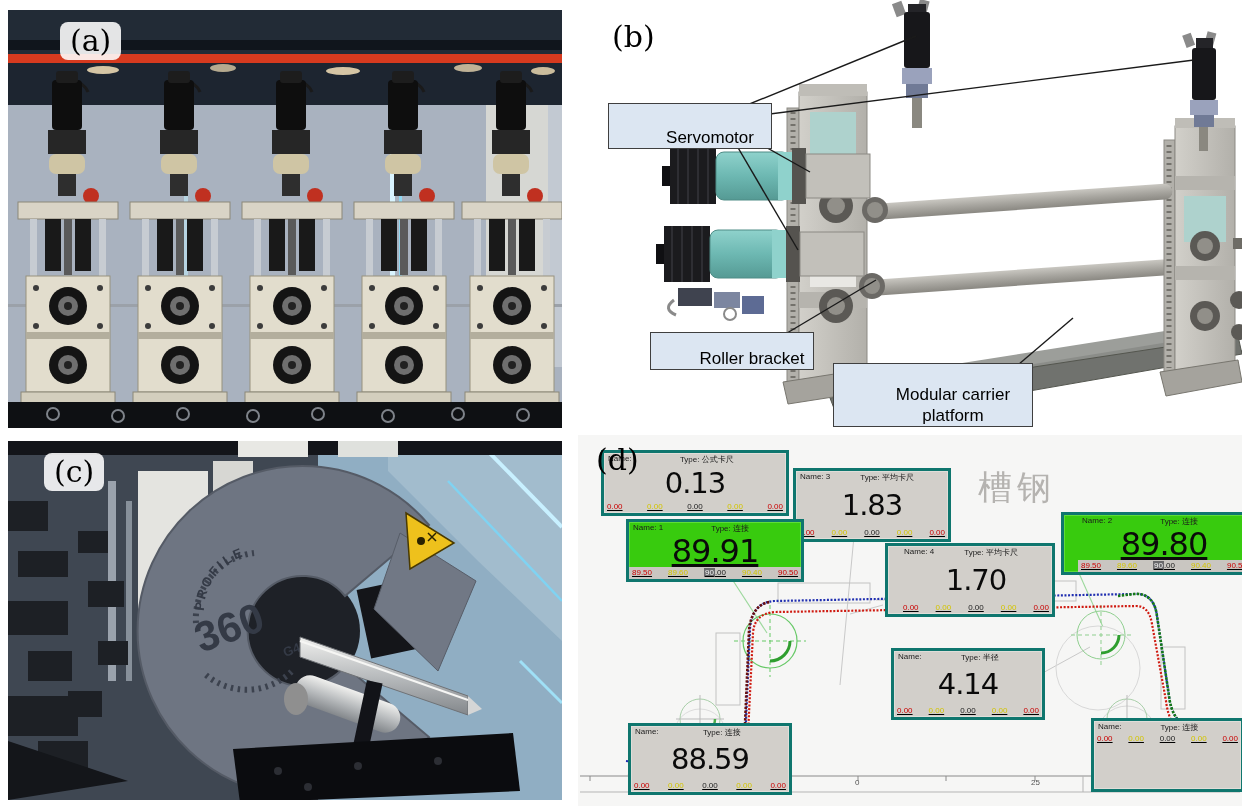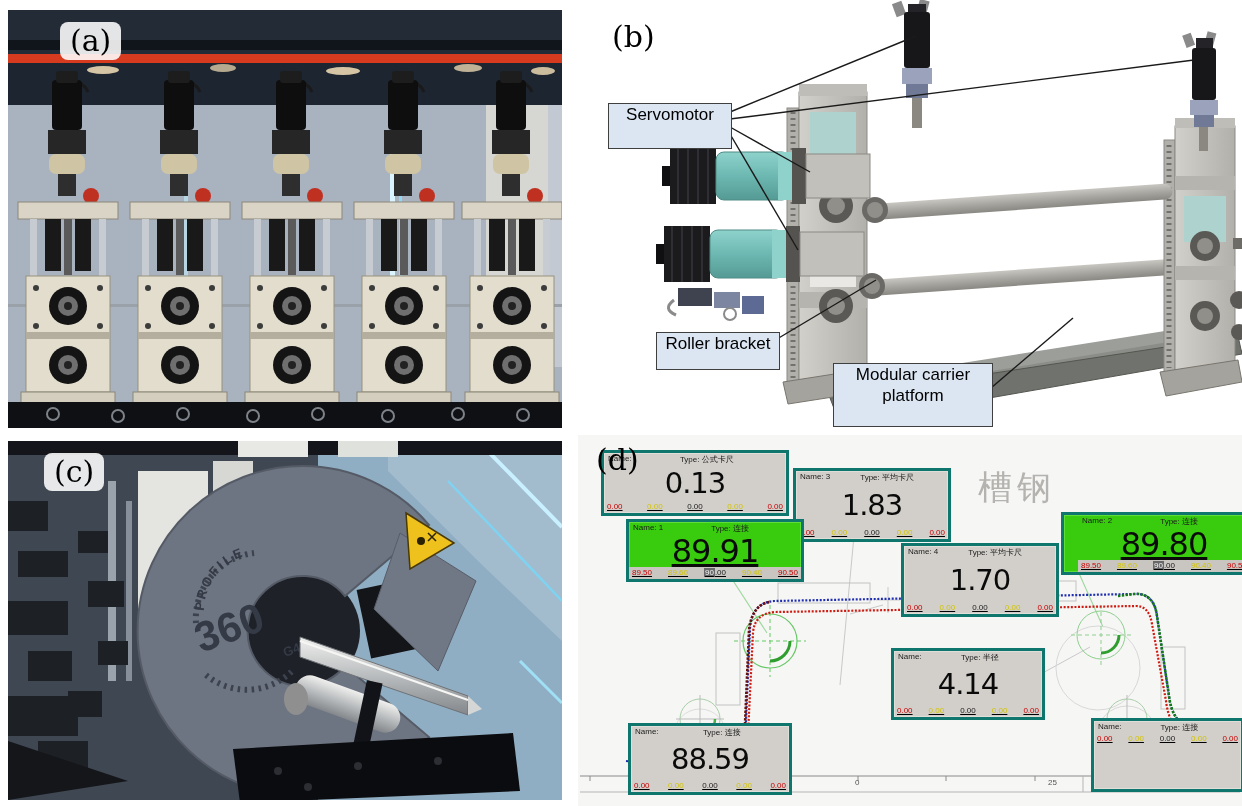--- a/index.html
+++ b/index.html
@@ -10,42 +10,42 @@
   }
   html,body{margin:0;padding:0;background:#fff;}
   .fig{position:relative;width:1242px;height:806px;background:#fff;overflow:hidden;
        font-family:"Liberation Sans",sans-serif;}
   .panel{position:absolute;}
   .plabel{position:absolute;font-family:"DejaVu Serif",serif;font-size:30px;color:#000;
           line-height:1;z-index:20;}
   .plabel.pill{background:rgba(255,255,255,.88);padding:4px 10px;border-radius:8px;}
   
   .ann{position:absolute;background:var(--annotation-box-bg);border:1.5px solid #3f3f3f;
-       display:flex;align-items:flex-start;justify-content:center;text-align:center;
-       font-size:17px;color:#000;z-index:10;line-height:1.25;}
+       display:flex;align-items:flex-end;justify-content:center;text-align:center;
+       font-size:17px;color:#000;z-index:10;line-height:1.25;padding-left:40px;}
   
   .mbox{position:absolute;background:var(--meas-box-bg);border:3px solid #0f766e;
         box-shadow:inset 0 0 0 1px #e0ded9;display:flex;flex-direction:column;z-index:8;}
   .mbox.pass{background:var(--accent-green);box-shadow:inset 0 0 0 1px #5fdd38;}
   .mb-head{display:flex;font-size:8px;color:#1c1c1c;padding:1px 4px 0 4px;height:11px;}
   .mb-name{white-space:nowrap;}
   .mb-type{flex:1;text-align:center;white-space:nowrap;}
   .mb-val{flex:1;display:flex;align-items:center;justify-content:center;
           font-family:"DejaVu Sans",sans-serif;font-size:29px;color:#0a0a0a;
           letter-spacing:-1px;line-height:1;}
   .pass .mb-val{font-size:32px;text-decoration:underline;}
   .mb-tol{display:flex;justify-content:space-between;font-size:8px;padding:0 3px 1px 3px;
           align-items:center;height:11px;text-decoration:underline;}
   .pass .mb-tol{background:#c9c6c1;margin:0;}
   .t-red{color:var(--status-red);} .t-yel{color:var(--status-yellow);} .t-mid{color:#222;}
   .hl{background:#69696b;color:#f3f3f3;padding:0 1px;}
   .b0{left:23px;top:15px;width:182px;height:60px;}
   .b1{left:215px;top:33px;width:152px;height:68px;}
   .b2{left:48px;top:84px;width:172px;height:57px;}
-  .b3{left:323px;top:108px;width:152px;height:68px;}
+  .b3{left:307px;top:108px;width:152px;height:68px;padding-left:12px;}
   .b4{left:483px;top:77px;width:172px;height:57px;padding-left:14px;}
   .b5{left:313px;top:213px;width:148px;height:66px;}
   .b6{left:50px;top:288px;width:158px;height:66px;}
   .b7{left:513px;top:283px;width:147px;height:68px;}
   .d-title{position:absolute;left:400px;top:18px;font-size:34px;color:#b5b3b0;
            letter-spacing:5px;z-index:5;font-family:"DejaVu Sans",sans-serif;margin-top:12px;}
   .axl{position:absolute;top:343px;font-size:8px;color:#555;z-index:6;}
 </style>
 </head>
 <body>
@@ -243,21 +243,21 @@
         <line x1="152" y1="119" x2="616" y2="60"></line>
         <line x1="152" y1="127" x2="232" y2="172"></line>
         <line x1="152" y1="134" x2="220" y2="250"></line>
         <line x1="194" y1="342" x2="298" y2="280"></line>
         <line x1="413" y1="388" x2="495" y2="318"></line>
       </g>
     </svg>
     <div class="ann" style="left:30px;top:103px;width:122px;height:44px;">
       <span>Servomotor</span>
     </div>
-    <div class="ann" style="left:72px;top:332px;width:122px;height:36px;margin-left:6px;">
+    <div class="ann" style="left:72px;top:332px;width:122px;height:36px;">
       <span>Roller bracket</span>
     </div>
     <div class="ann" style="left:255px;top:363px;width:158px;height:62px;">
       <span>Modular carrier platform</span>
     </div>
     <div class="plabel" style="left:34px;top:22px;">(b)</div>
   </div>
 
   <div class="panel" style="left:8px;top:441px;width:554px;height:359px;">
     <svg width="554" height="359" viewBox="0 0 554 359">
@@ -532,18 +532,18 @@
             <span class="t-mid">0.00</span>
             <span class="t-yel">0.00</span>
             <span class="t-red">0.00</span>
           </div>
         </div>
       </div>
 
     <div class="d-title">槽钢</div>
     <span class="axl" style="left:98px;">-25</span>
     <span class="axl" style="left:277px;">0</span>
-    <span class="axl" style="left:470px;">25</span>
+    <span class="axl" style="left:453px;">25</span>
     <span class="axl" style="left:632px;">50</span>
     <div class="plabel" style="left:18px;top:10px;">(d)</div>
   </div>
 
 </div>
 
 </body></html>

